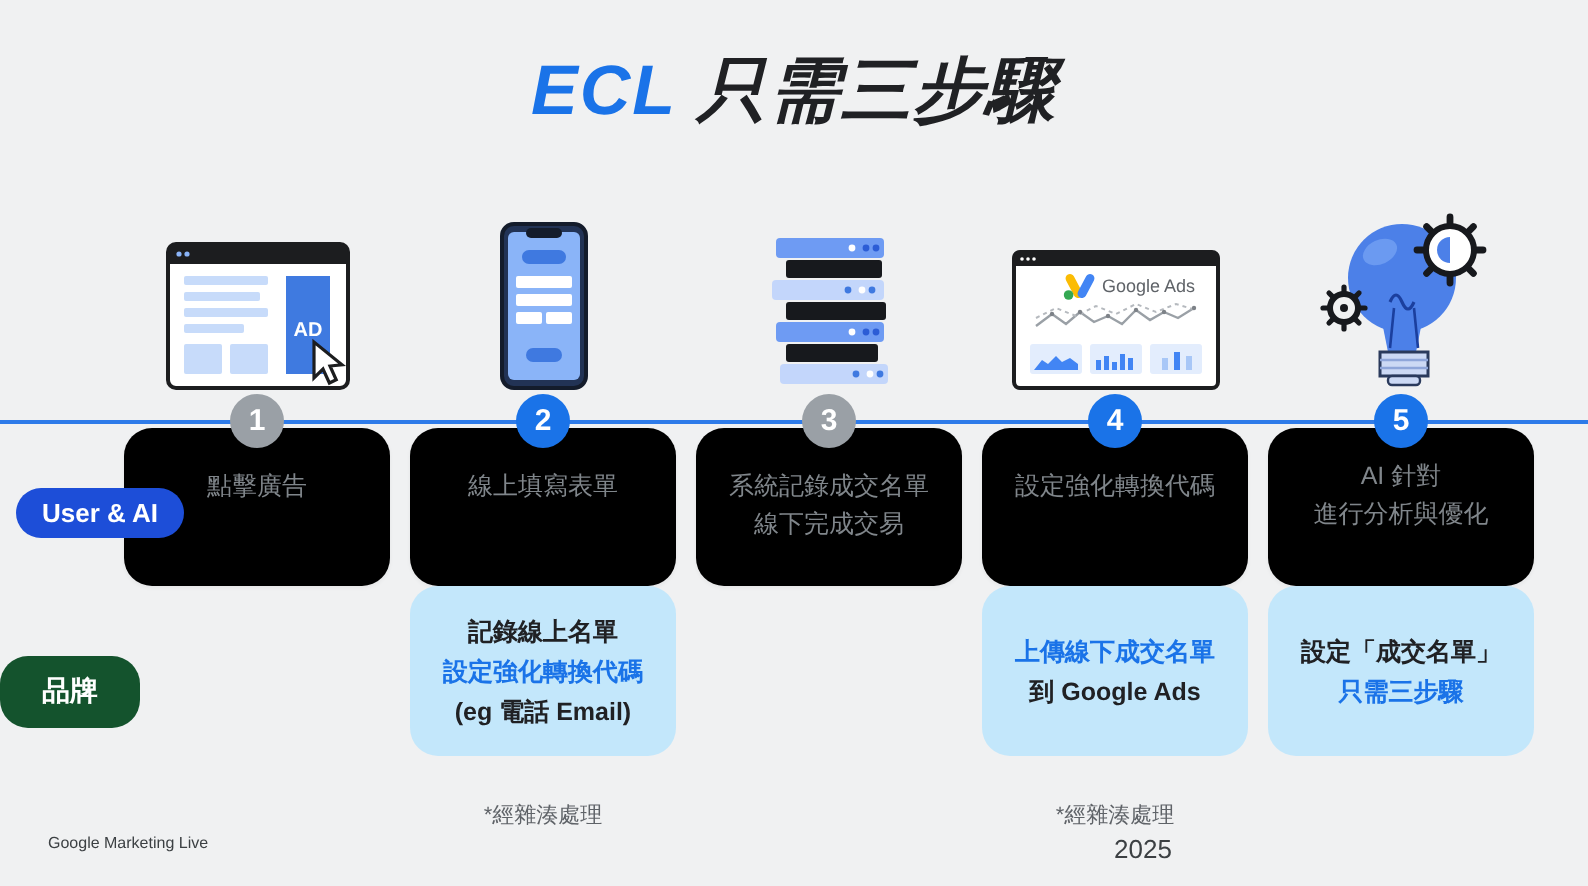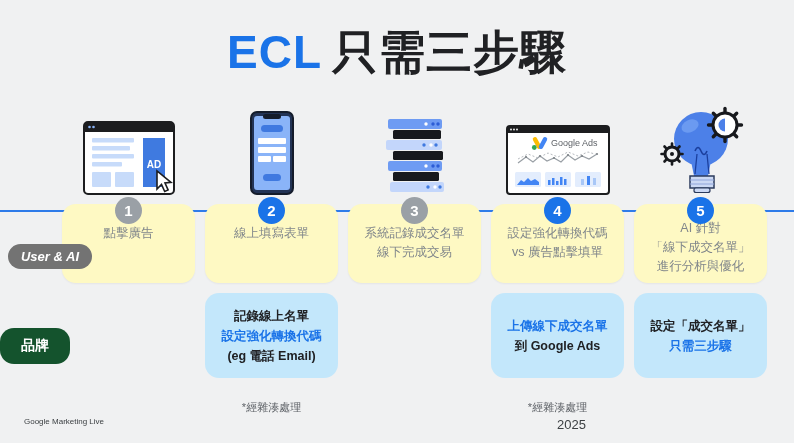--- a/index.html
+++ b/index.html
@@ -1,60 +1,60 @@
 <!DOCTYPE html>
 <html><head>
 <meta charset="utf-8">
 <style>
   html,body{margin:0;padding:0;}
   body{font-family:"Liberation Sans","DejaVu Sans",sans-serif;}
   .slide{position:relative;width:794px;height:443px;background:#f0f1f2;overflow:hidden;}
 
   
   .title{position:absolute;top:22px;left:0;width:100%;text-align:center;
-         font-size:46px;font-weight:700;color:#202124;letter-spacing:1px;}
+         font-size:35px;font-weight:700;color:#202124;letter-spacing:1px;font-style:italic;}
   .title .hl{color:#1a73e8;}
   .title .rest{margin-left:10px;}
 
   
   .timeline{position:absolute;left:0;top:210px;width:794px;height:2px;background:#2e7be9;z-index:1;}
 
   
   .cols{position:absolute;left:62px;top:100px;width:705px;height:320px;
         display:grid;grid-template-columns:repeat(5,133px);column-gap:10px;}
   .col{position:relative;height:320px;}
 
   .icon-box{height:95px;display:flex;justify-content:center;align-items:flex-end;padding-bottom:6px;}
 
   .circle{position:absolute;top:97px;left:50%;margin-left:-13.5px;width:27px;height:27px;
           border-radius:50%;z-index:3;display:flex;align-items:center;justify-content:center;
           color:#fff;font-size:15px;font-weight:700;}
   .circle.gray{background:#9aa0a6;}
   .circle.blue{background:#1a73e8;}
 
-  .wcard{position:absolute;top:104px;left:0;width:133px;height:79px;background:#fef9c3;
+  .wcard{position:absolute;top:114px;left:0;width:133px;height:79px;background:#000000;
          border-radius:14px;z-index:2;box-shadow:0 1px 2px rgba(0,0,0,.05);
          display:flex;flex-direction:column;align-items:center;justify-content:flex-start;
          padding-top:20px;box-sizing:border-box;}
   .wcard .line{font-size:12.5px;line-height:19px;color:#80868b;white-space:nowrap;}
   .wcard.tall{padding-top:15px;}
 
   .bcard{position:absolute;top:193px;left:0;width:133px;height:85px;background:#c3e7fb;
          border-radius:14px;z-index:2;display:flex;flex-direction:column;align-items:center;
          justify-content:center;}
   .bcard .bline{font-size:12.5px;line-height:20px;font-weight:700;color:#202124;white-space:nowrap;}
   .bcard .bline.accent{color:#1a73e8;}
 
   .foot{position:absolute;top:284px;left:0;width:133px;text-align:center;
         font-size:11px;color:#5f6368;margin-top:16px;}
 
   
   .pill{position:absolute;color:#fff;font-weight:700;display:flex;align-items:center;
         justify-content:center;z-index:4;}
-  .pill.userai{left:8px;top:244px;width:84px;height:25px;border-radius:13px;background:#737373;font-size:13px;font-style:italic;}
+  .pill.userai{left:8px;top:244px;width:84px;height:25px;border-radius:13px;background:#1d4ed8;font-size:13px;}
   .pill.brand{left:0;top:328px;width:70px;height:36px;border-radius:14px;background:#14532d;font-size:14px;}
 
   
   .footer-left{position:absolute;left:24px;top:417px;font-size:8px;color:#3c4043;}
   .footer-right{position:absolute;left:557px;top:417px;font-size:13px;color:#3c4043;text-align:center;}
 
   svg text{font-family:"Liberation Sans","DejaVu Sans",sans-serif;}
 </style>
 </head>
 <body>
@@ -185,21 +185,20 @@
           <rect x="58" y="54" width="2.5" height="6" fill="#4285f4"></rect>
           <rect x="69" y="47" width="26" height="15" rx="1.5" fill="#e3edfd"></rect>
           <rect x="75" y="54" width="3" height="6" fill="#a8c7f7"></rect>
             <rect x="81" y="51" width="3" height="9" fill="#4285f4"></rect>
           <rect x="87" y="53" width="3" height="7" fill="#a8c7f7"></rect>
         </svg>
       </div>
       <div class="circle blue">4</div>
       <div class="wcard">
         <div class="line">設定強化轉換代碼</div>
-        <div class="line">vs 廣告點擊填單</div>
       </div>
       <div class="bcard">
         <div class="bline accent">上傳線下成交名單</div>
         <div class="bline">到 Google Ads</div>
       </div>
       <div class="foot">*經雜湊處理</div>
     </div>
 
     <div class="col">
       <div class="icon-box">
@@ -235,21 +234,20 @@
             <line x1="17" y1="47" x2="17" y2="44.5"></line>
               <line x1="22.7" y1="49.3" x2="24.5" y2="47.5"></line>
           </g>
           <circle cx="17" cy="55" r="7" fill="#f0f1f2" stroke="#17191d" stroke-width="3"></circle>
           <circle cx="17" cy="55" r="2" fill="#17191d"></circle>
         </svg>
       </div>
       <div class="circle blue">5</div>
       <div class="wcard tall">
         <div class="line">AI 針對</div>
-        <div class="line">「線下成交名單」</div>
         <div class="line">進行分析與優化</div>
       </div>
       <div class="bcard">
         <div class="bline">設定「成交名單」</div>
         <div class="bline accent">只需三步驟</div>
       </div>
     </div>
 
   </div>
 

